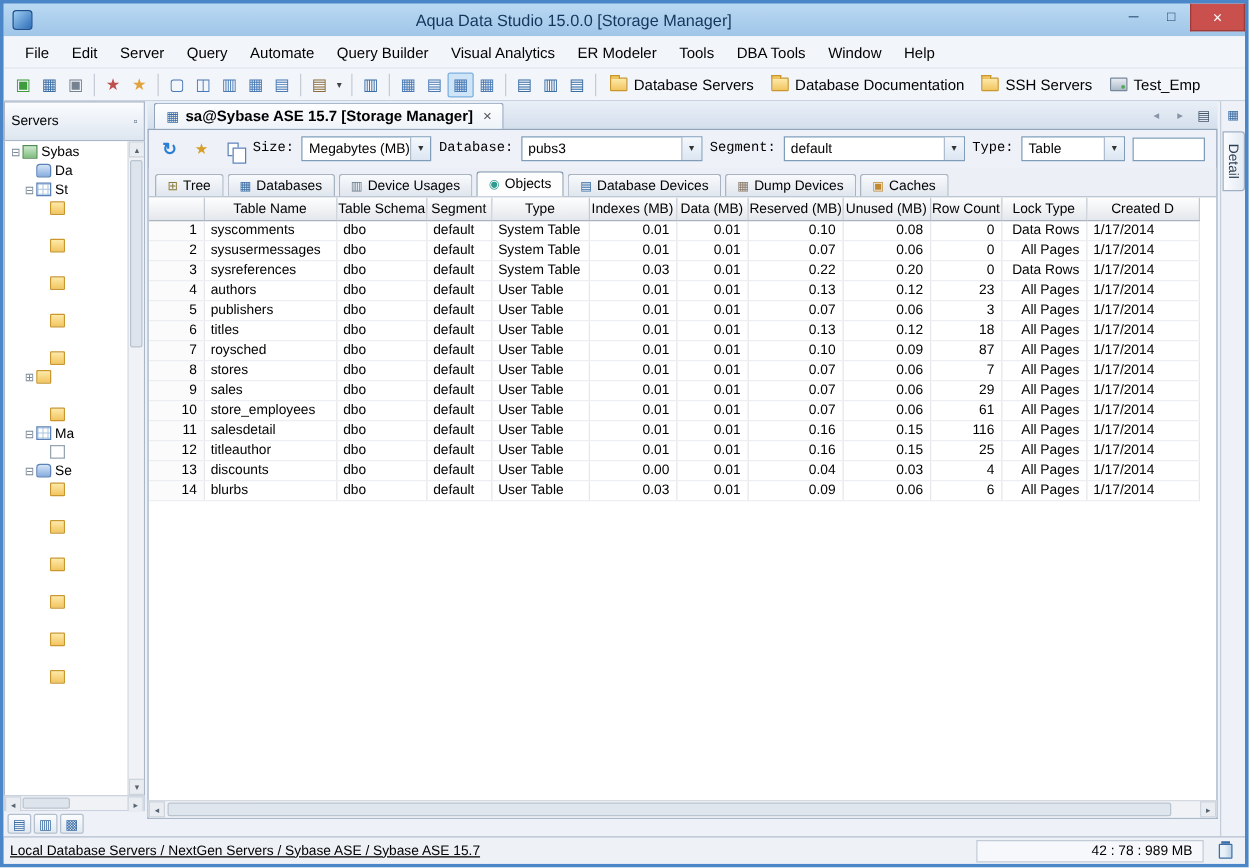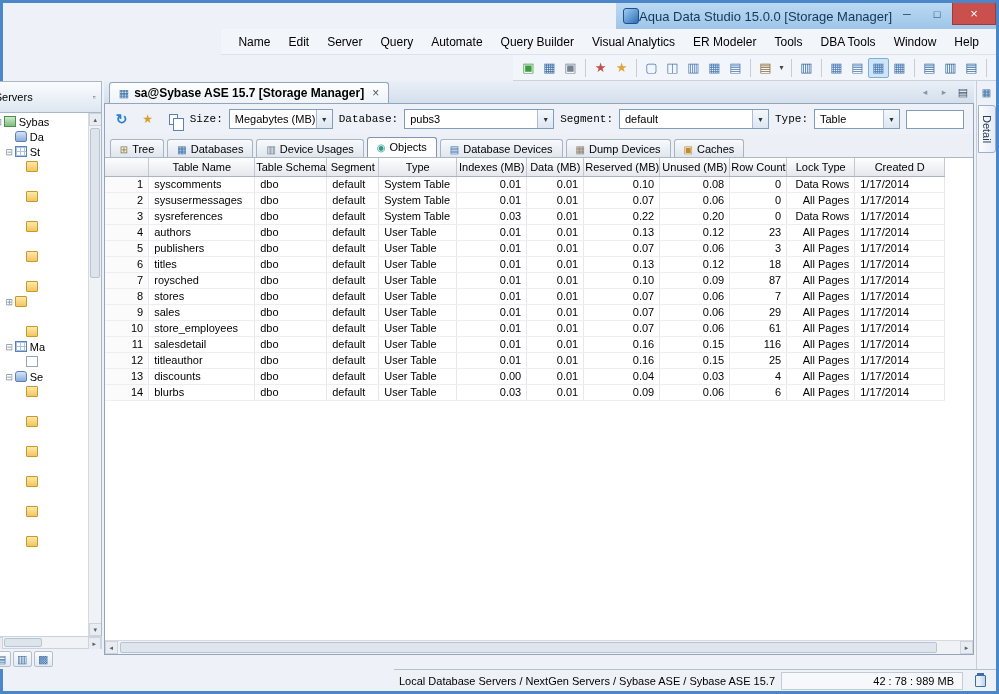--- a/index.html
+++ b/index.html
@@ -1,17 +1,17 @@
 <!DOCTYPE html>
 <html><head>
 <meta charset="utf-8">
 <style>
   * { box-sizing: border-box; margin: 0; padding: 0; }
   html,body { width:999px; height:694px; overflow:hidden; font-family:"Liberation Sans",sans-serif; }
-  .window { width:999px; height:694px; border:3px solid #4a86c8; background:#eef2f8; display:flex; flex-direction:column;align-items:flex-end; }
+  .window { width:999px; height:694px; border:3px solid #4a86c8; background:#eef2f8; display:flex; flex-direction:column; }
 
   
   .titlebar { height:26px; background:linear-gradient(#bad9f3,#9fc5e8); display:flex; align-items:center; padding-left:7px; flex:0 0 auto; }
   .app-ico { width:16px; height:16px; border-radius:3px; background:linear-gradient(135deg,#9ecdf2,#2d6db8); border:1px solid #1d4f8c; flex:0 0 auto; }
   .title { flex:1; text-align:center; font-size:13px; color:#15365c; white-space:nowrap; overflow:hidden; }
   .winbtns { display:flex; align-self:flex-start; height:22px; }
   .winbtn { width:30px; height:22px; display:flex; align-items:center; justify-content:center; font-size:11px; color:#1c3e66; background:transparent; border:none; }
   .winbtn.close { width:44px; background:#c9504c; color:#fff; font-size:13px; border:1px solid #9e3a37; border-top:none; }
 
   
@@ -107,21 +107,21 @@
   .hscroll .sbtn { height:100%; }
   .main-hthumb { position:absolute; top:1px; bottom:1px; left:2px; width:97%; background:#dfe5ec; border:1px solid #b9c4d1; border-radius:2px; }
 
   
   .rail { width:20px; display:flex; flex-direction:column; align-items:center; background:#eef2f8; border-left:1px solid #c4cedb; padding-top:3px; flex:0 0 auto; }
   .rail-btn { width:16px; height:16px; display:flex; align-items:center; justify-content:center; font-size:10px; color:#3a6ea5; background:transparent; border:none; }
   .detail-tab { margin-top:5px; writing-mode:vertical-rl; font-size:11px; padding:9px 2px; border:1px solid #9fb0c4; background:linear-gradient(90deg,#fbfcfe,#e4ebf4); border-radius:0 3px 3px 0; color:#2c3e52; cursor:default; }
 
   
   .statusbar { height:22px; display:flex; align-items:center; background:#eef1f6; border-top:1px solid #b4c0cf; font-size:11px; padding:0 5px; gap:6px; flex:0 0 auto; }
-  .status-path { flex:1; white-space:nowrap; overflow:hidden; }
+  .status-path { flex:1; white-space:nowrap; overflow:hidden;text-decoration:underline; }
   .mem-box { width:182px; text-align:right; padding:2px 8px; border:1px solid #c2cbd8; background:#f6f8fb; white-space:nowrap; }
   .trash-btn { width:22px; height:18px; display:flex; align-items:center; justify-content:center; background:transparent; border:none; }
   .ico-trash { width:11px; height:12px; border:1px solid #3a6ea5; border-radius:1px; position:relative; background:linear-gradient(90deg,#e8f0f8 40%,#bcd3ea); display:inline-block; }
   .ico-trash::before { content:""; position:absolute; top:-3px; left:1px; right:1px; height:2px; background:#3a6ea5; }
 </style>
 </head>
 <body>
 
 <div class="window">
 
@@ -130,21 +130,21 @@
     <span class="title">Aqua Data Studio 15.0.0 [Storage Manager]</span>
     <span class="winbtns">
       <button class="winbtn">─</button>
       <button class="winbtn">□</button>
       <button class="winbtn close">×</button>
     </span>
   </div>
 
   <div class="menubar">
 
-  <span class="menu-item">Name</span>
+  <span class="menu-item">File</span>
       <span class="menu-item">Edit</span>
       <span class="menu-item">Server</span>
       <span class="menu-item">Query</span>
       <span class="menu-item">Automate</span>
       <span class="menu-item">Query Builder</span>
       <span class="menu-item">Visual Analytics</span>
       <span class="menu-item">ER Modeler</span>
       <span class="menu-item">Tools</span>
       <span class="menu-item">DBA Tools</span>
       <span class="menu-item">Window</span>
@@ -175,20 +175,39 @@
         <span class="tbi g-grid">▦</span>
         <span class="tbi g-grid">▤</span>
         <span class="tbi g-grid g-active">▦</span>
         <span class="tbi g-grid">▦</span>
         <span class="tb-sep"></span>
         <span class="tbi g-blue">▤</span>
         <span class="tbi g-blue">▥</span>
         <span class="tbi g-blue">▤</span>
         <span class="tb-sep"></span>
       </span>
+    <span style="display:flex;align-items:center;">
+
+    <span class="shortcut">
+          <span class="fi fi-folder"></span>
+          <span>Database Servers</span>
+        </span>
+        <span class="shortcut">
+          <span class="fi fi-folder"></span>
+          <span>Database Documentation</span>
+        </span>
+        <span class="shortcut">
+          <span class="fi fi-folder"></span>
+          <span>SSH Servers</span>
+        </span>
+        <span class="shortcut">
+          <span class="fi fi-server"></span>
+          <span>Test_Emp</span>
+        </span>
+      </span>
   </div>
 
   <div class="workspace">
 
     <div class="left-panel">
       <div class="panel-header">
         <span class="ph-label">Servers</span>
         <span class="undock">▫</span>
       </div>
       <div class="tree-wrap">

